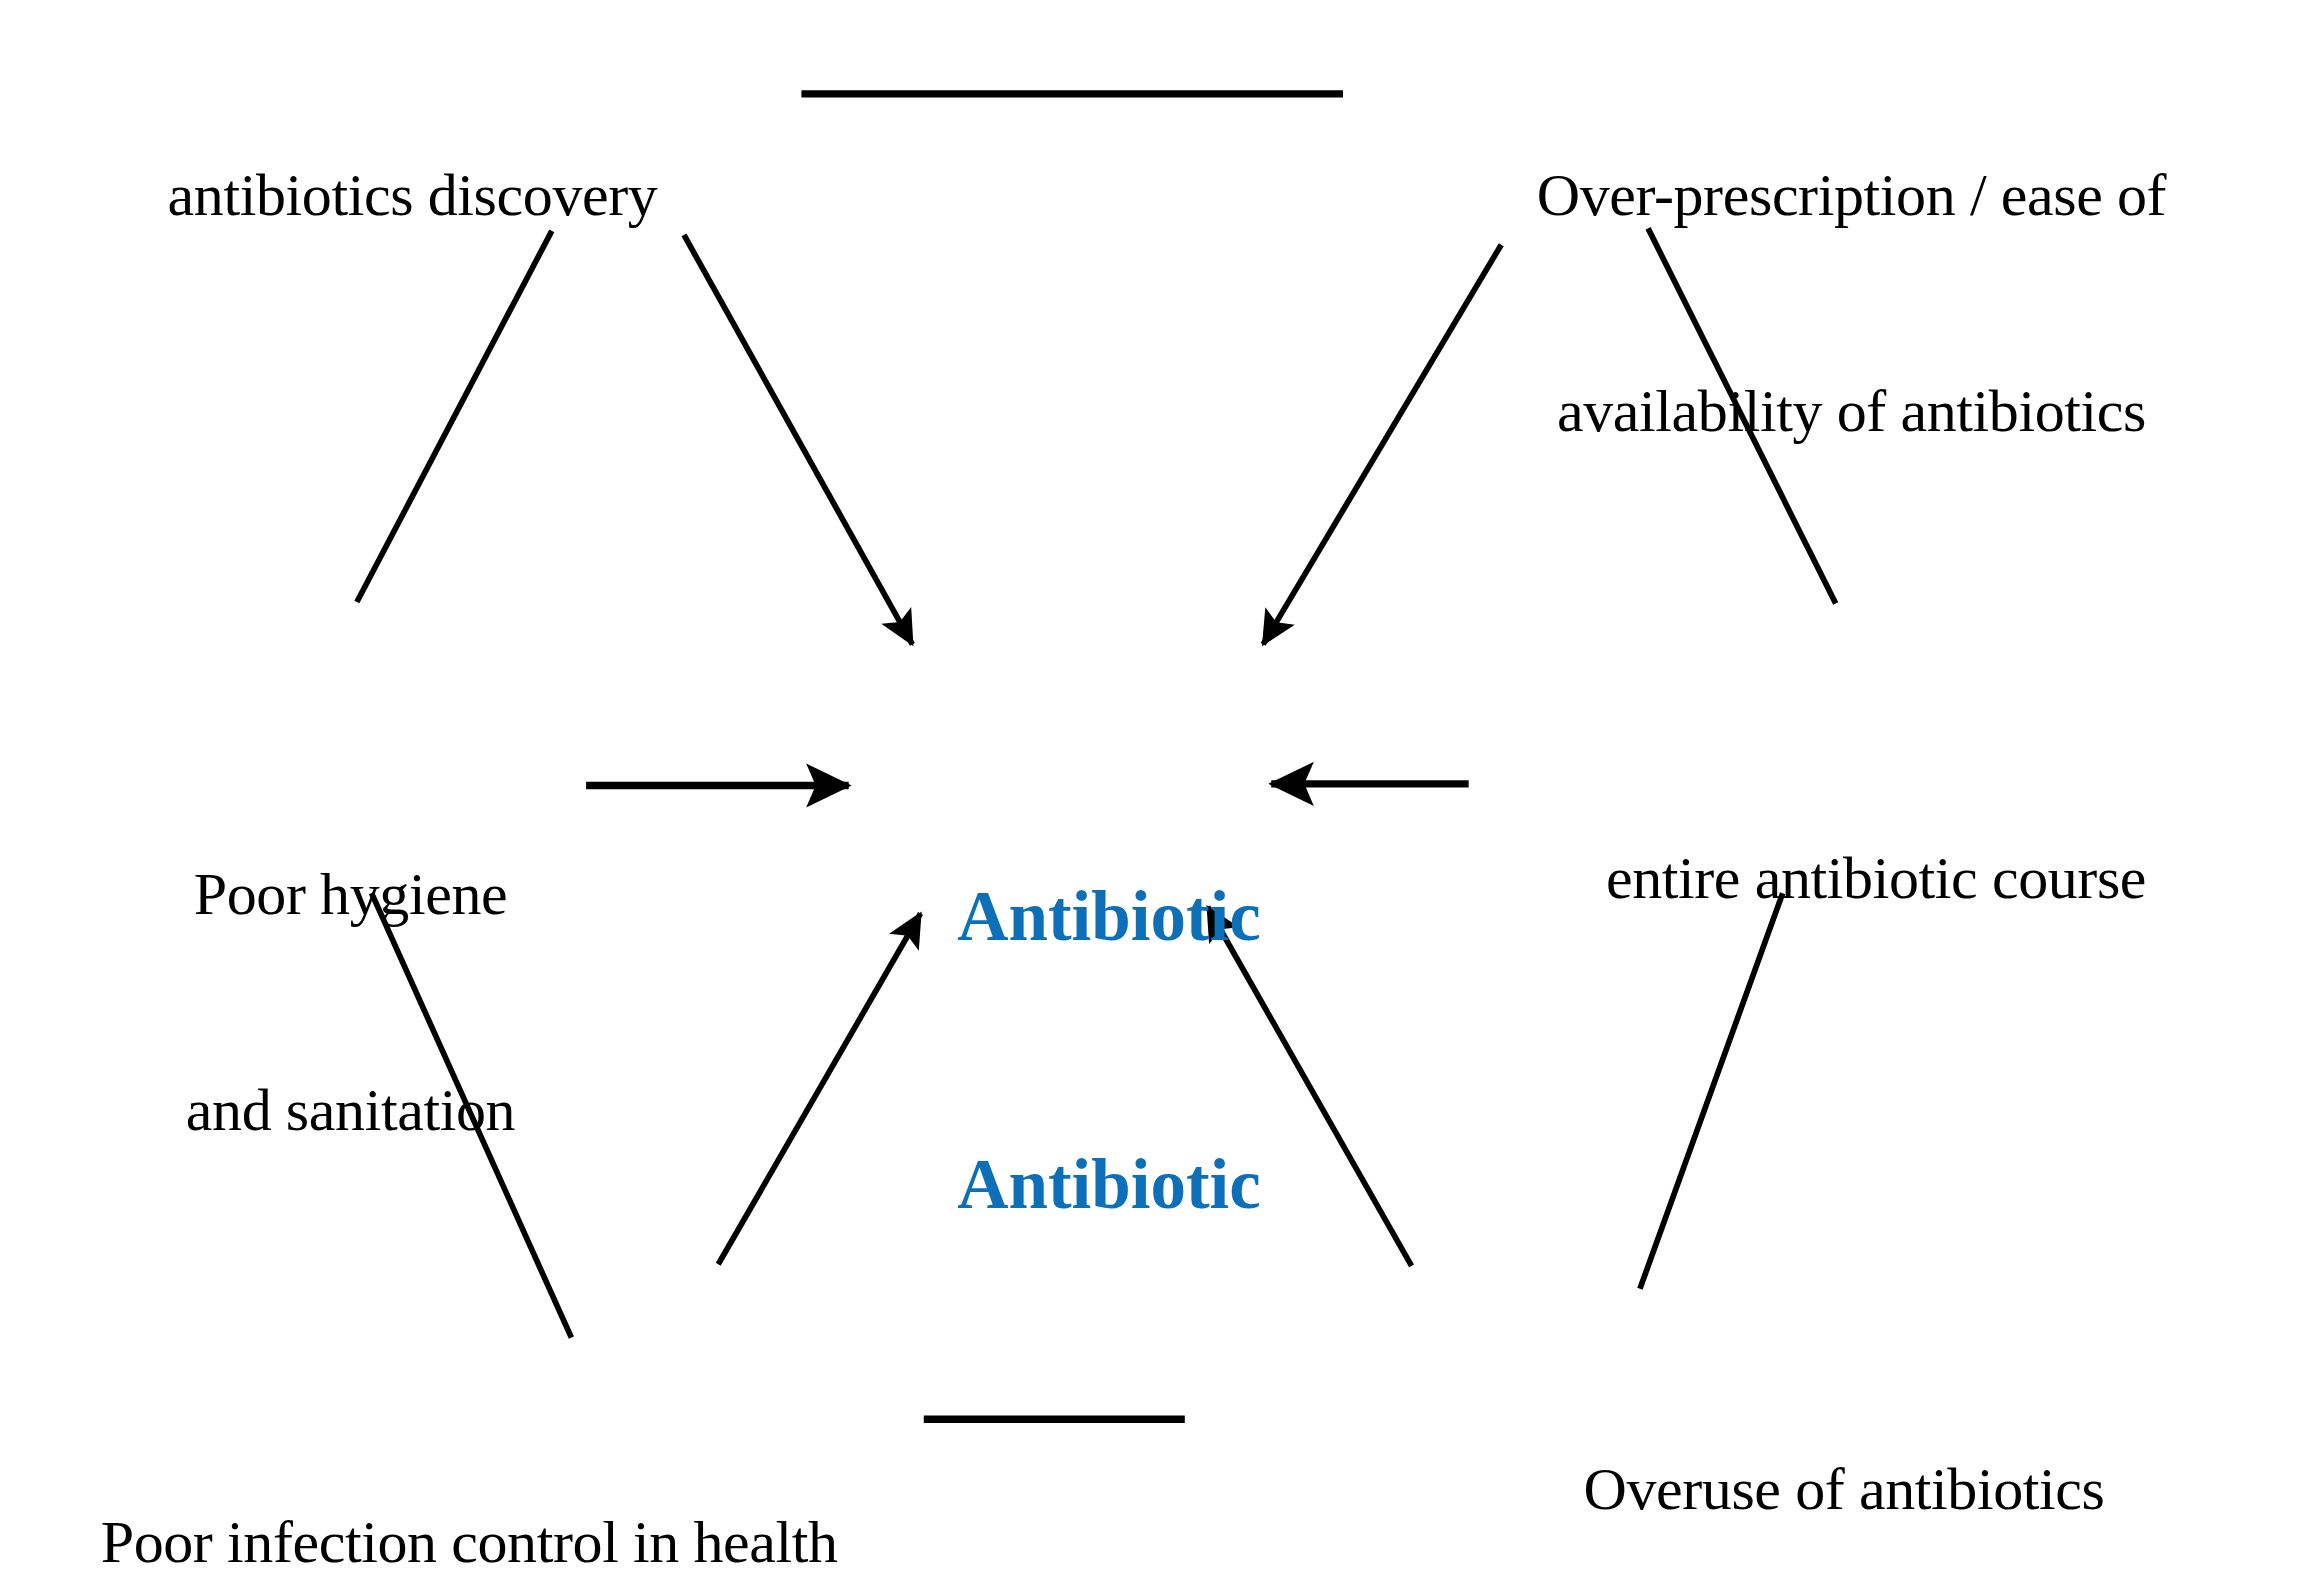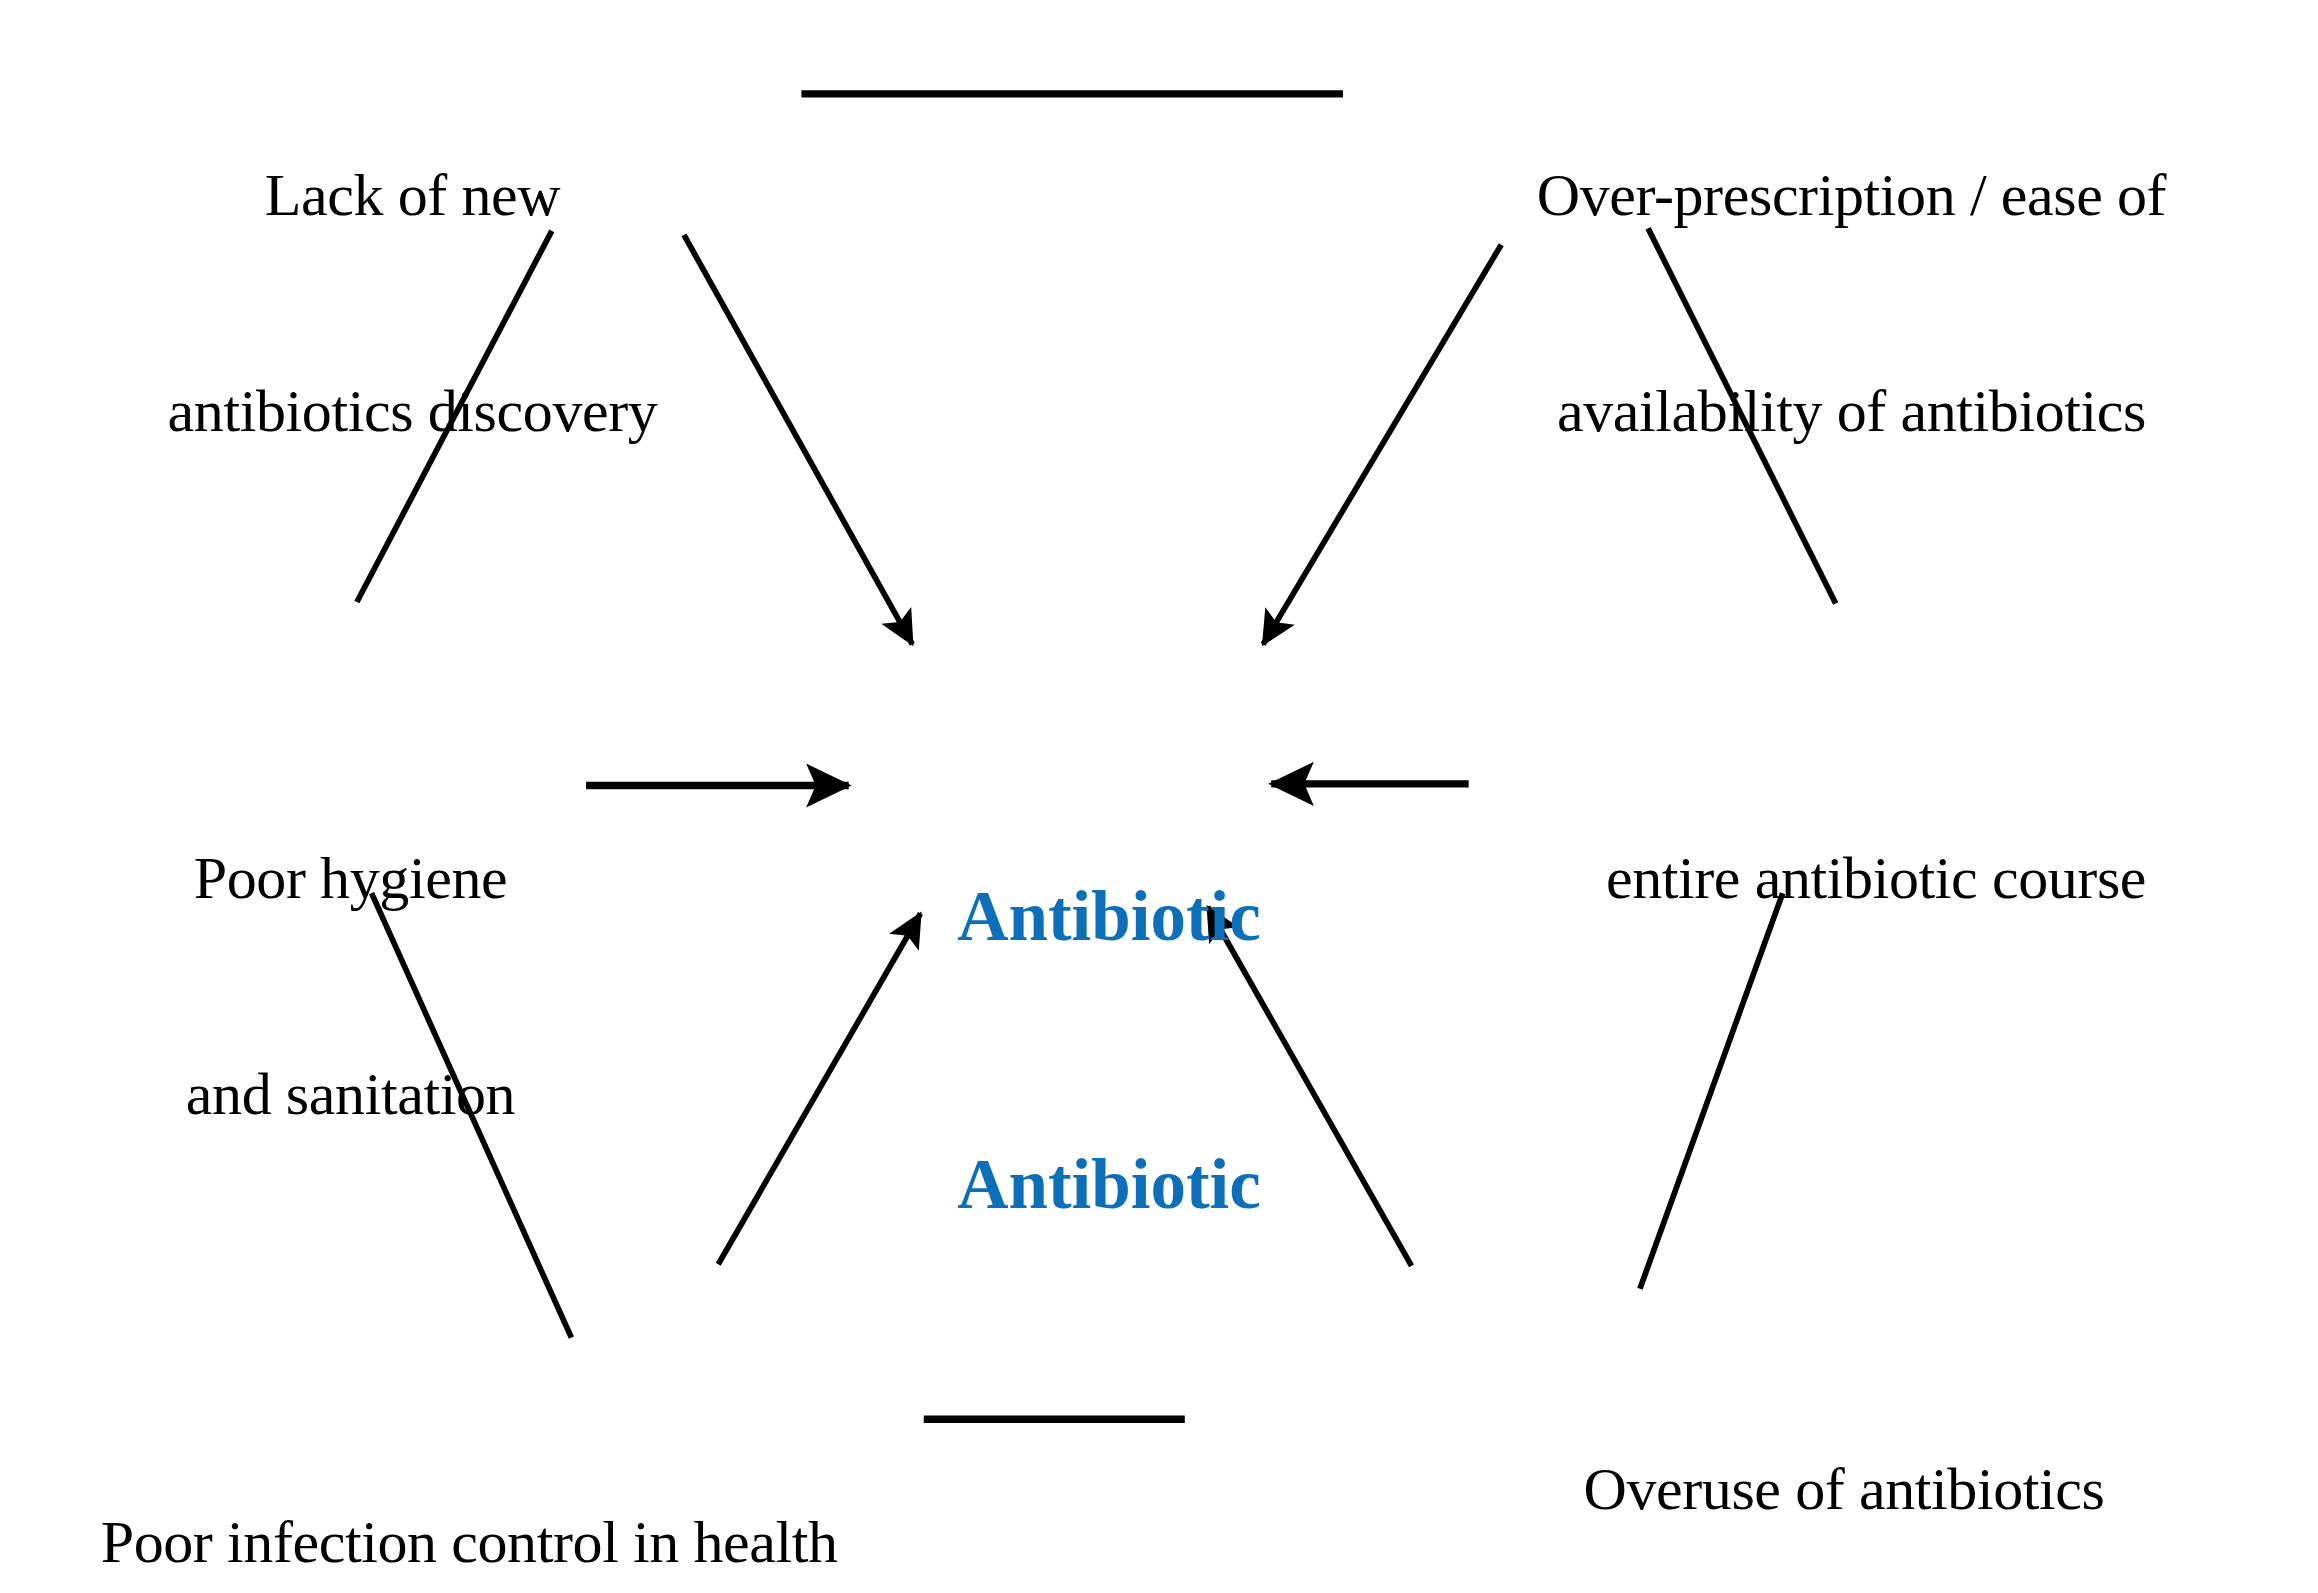--- a/index.html
+++ b/index.html
@@ -41,21 +41,21 @@
     font-size: 71px;
     line-height: 1.26;
     text-align: center;
     white-space: pre;
   }
   .center-node .ln { display: block; }
 
   
   #node-lack          { left: 90px;  top: 14.7px;   width: 645px; }
   #node-overpres      { left: 1403px; top: 14.7px;   width: 897px; }
-  #node-hygiene       { left: 122px;  top: 698px;  width: 457px; }
+  #node-hygiene       { left: 122px;  top: 714px;  width: 457px; }
   #node-center        { left: 897px; top: 693px;  width: 424px; }
   #node-patients      { left: 1460px; top: 698px;  width: 832px; }
   #node-infection     { left: 8.2px;   top: 1362px; width: 922px; }
   #node-overuse       { left: 1379px; top: 1309px; width: 930px; }
 </style>
 </head>
 <body>
 
 <div id="stage">
 
@@ -85,21 +85,20 @@
     <line x1="455" y1="1095" x2="700" y2="1640" stroke="#000000" stroke-width="7"></line>
 
     <line x1="2185" y1="1095" x2="2010" y2="1580" stroke="#000000" stroke-width="7"></line>
 
     <line x1="880" y1="1550" x2="1128" y2="1120" stroke="#000000" stroke-width="7" marker-end="url(#arrowhead)"></line>
 
     <line x1="1730" y1="1552" x2="1480" y2="1112" stroke="#000000" stroke-width="7" marker-end="url(#arrowhead)"></line>
   </svg>
 
   <div class="node" id="node-lack">
-    <span class="ln">Lack of new</span>
     <span class="ln">antibiotics discovery</span>
   </div>
 
   <div class="node" id="node-overpres">
     <span class="ln">Over-prescription / ease of</span>
     <span class="ln">availability of antibiotics</span>
   </div>
 
   <div class="node" id="node-hygiene">
     <span class="ln">Poor hygiene</span>

